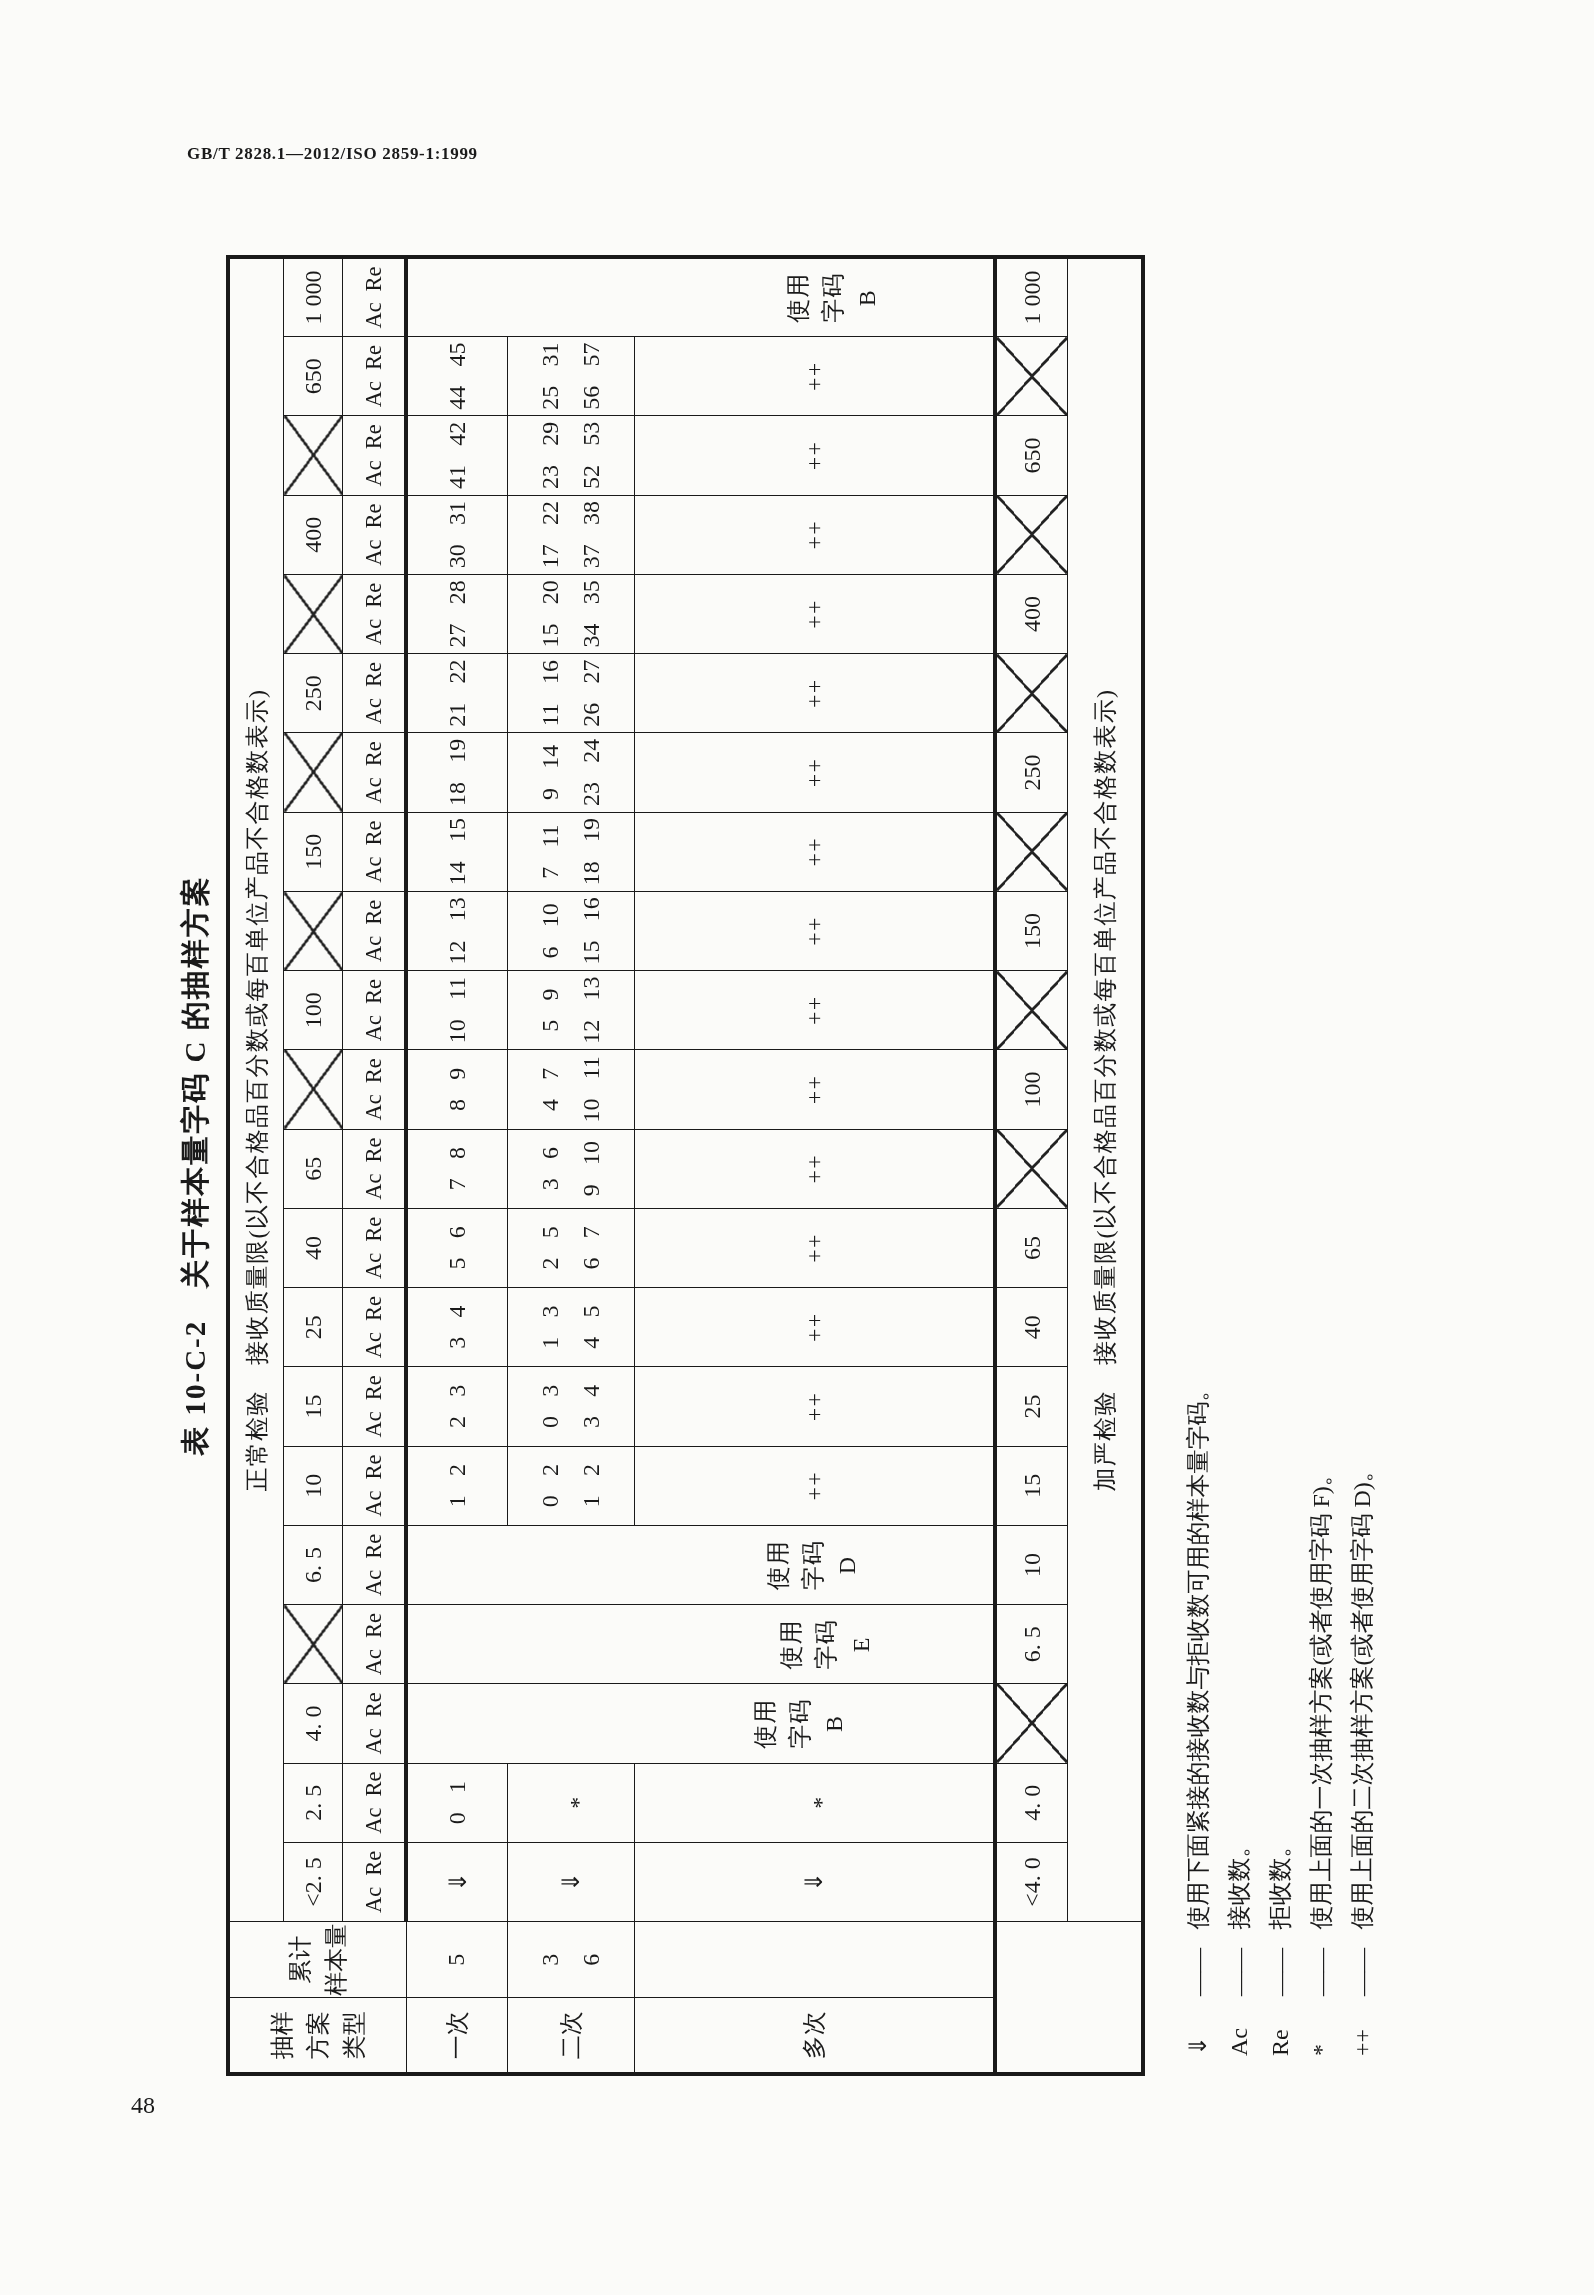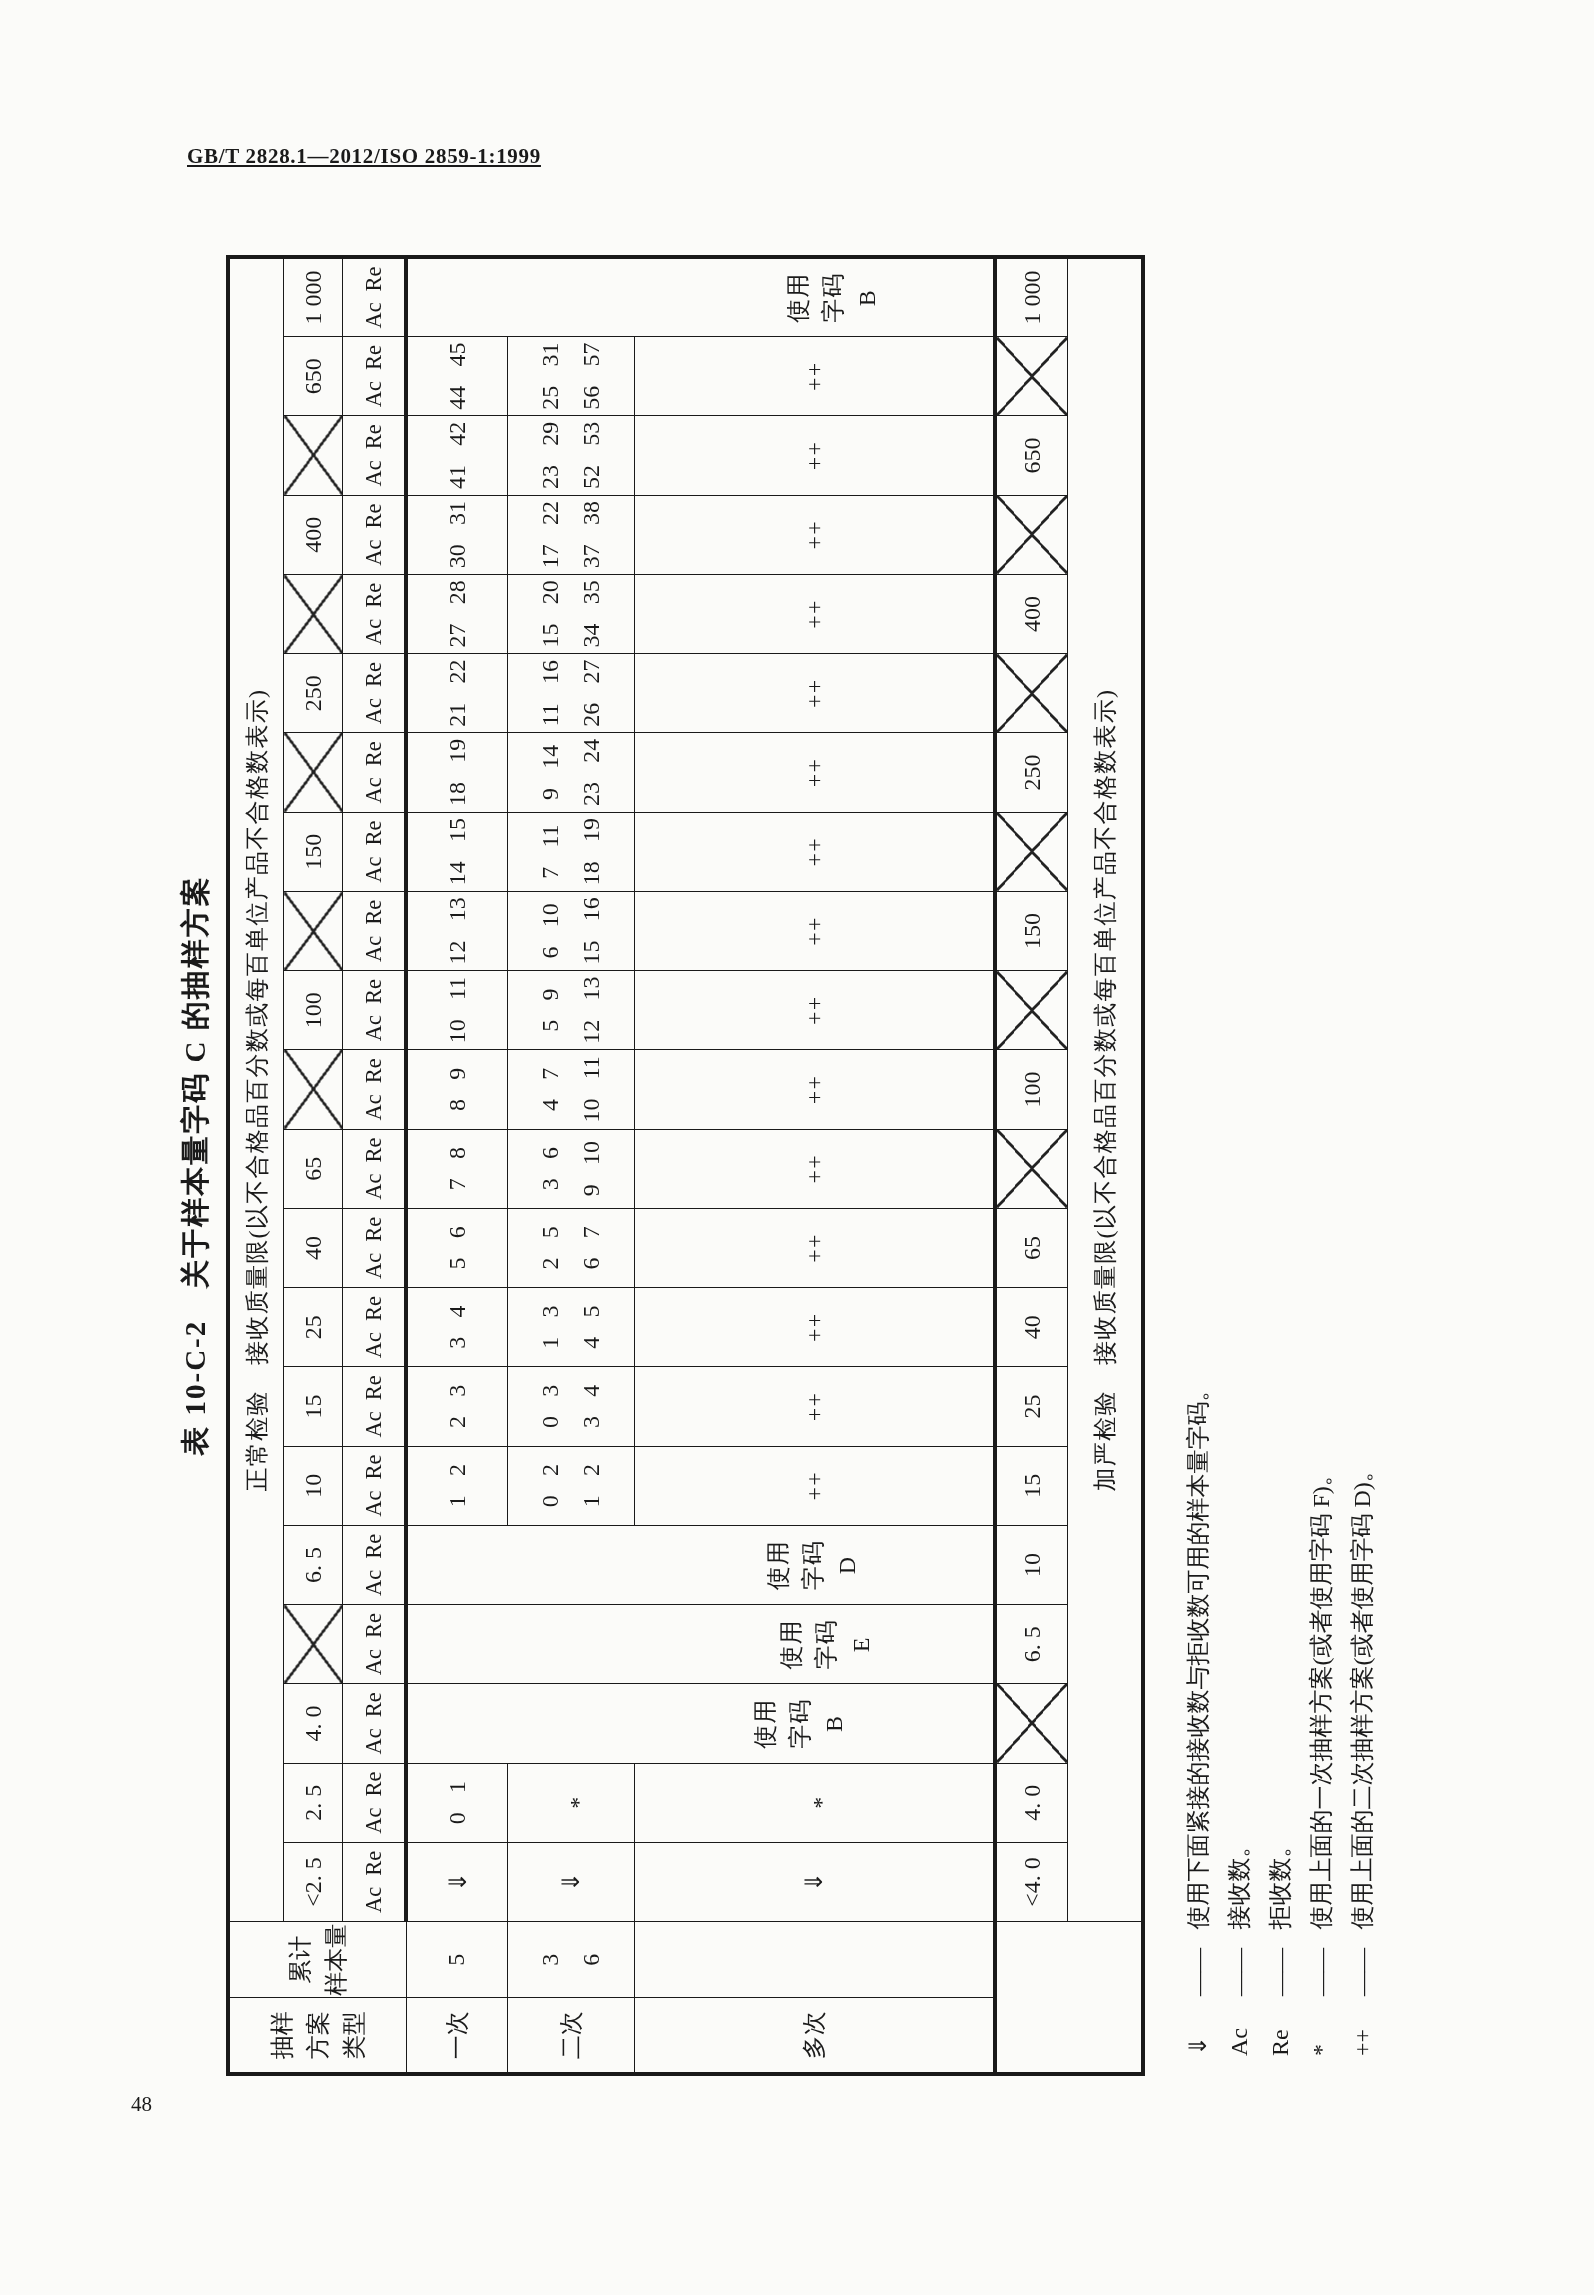--- a/index.html
+++ b/index.html
@@ -3,27 +3,26 @@
 <meta charset="utf-8">
 <style>
   html,body{margin:0;padding:0;}
   body{
     width:1595px;height:2295px;position:relative;
     background:#fbfbf9;color:#1a1a1a;
     font-family:"Liberation Serif", serif;
   }
   .doc-number{
     position:absolute;left:187px;top:144px;
-    font-size:21px;font-weight:bold;letter-spacing:0.7px;
+    font-size:17px;font-weight:bold;letter-spacing:0.7px;
     white-space:nowrap;
-    text-decoration:underline;
   }
   .page-number{
     position:absolute;left:131px;top:2092px;
-    font-size:21px;
+    font-size:24px;
   }
   
   .rotated{
     position:absolute;left:169px;top:255px;
     width:1821px;height:1202px;
     transform-origin:0 0;
     transform:rotate(-90deg) translateX(-1821px);
   }
   .tbl-title{
     width:1821px;height:57px;

